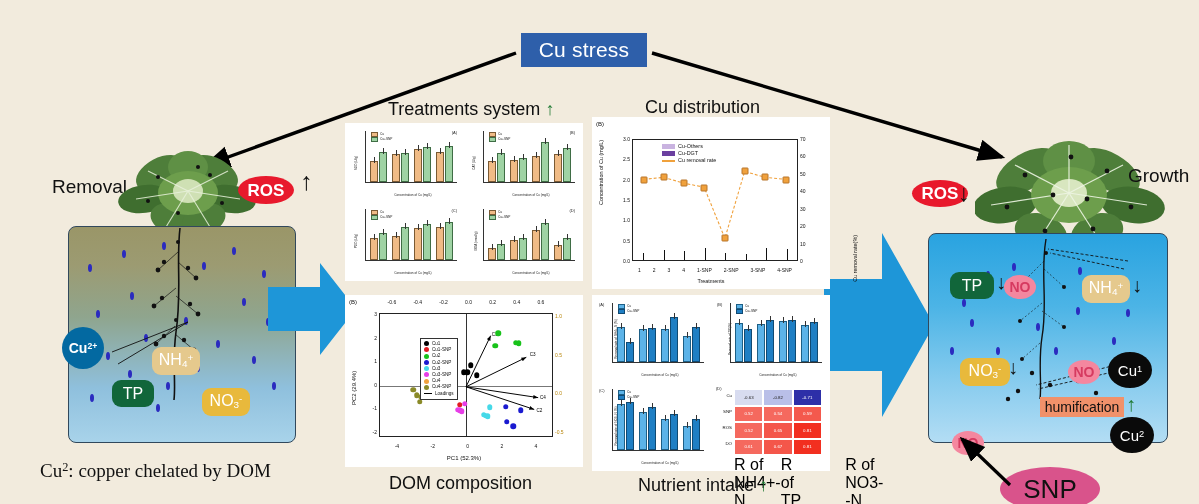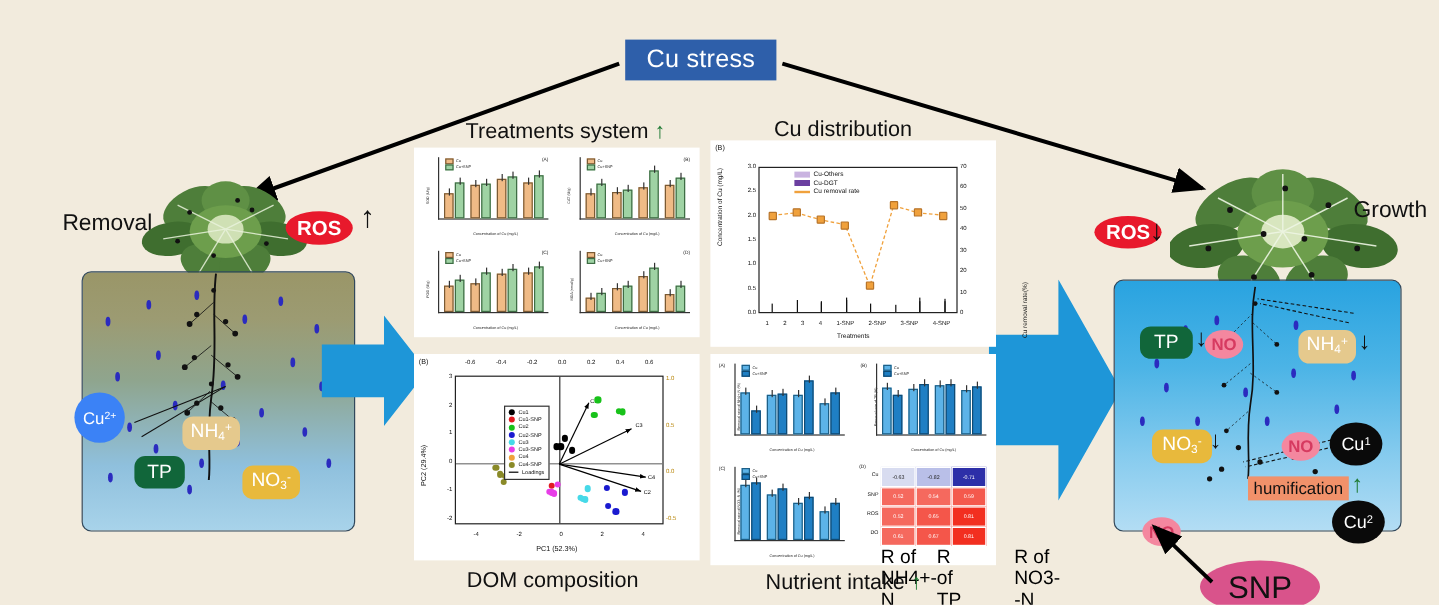--- a/index.html
+++ b/index.html
@@ -38,21 +38,21 @@
   
   .chip{
     display:flex;align-items:center;justify-content:center;
     color:#ffffff;white-space:nowrap;line-height:1;
   }
   .chip sub{font-size:.62em;vertical-align:-.25em;}
   .chip sup{font-size:.62em;vertical-align:.45em;}
   .chip-tp{background:#11663a;border-radius:9px;}
   .chip-nh4{background:#e5c98d;border-radius:9px;color:#ffffff;}
   .chip-no3{background:#e8b93c;border-radius:9px;color:#ffffff;}
-  .chip-cu2plus{background:#3b82f6;border-radius:50%;}
+  .chip-cu2plus{background:#0369a1;border-radius:50%;font-weight:bold;}
   .chip-ros{background:#e8192c;border-radius:50%;color:#ffffff;font-weight:bold;}
   .chip-no{background:#f4879f;border-radius:50%;color:#d63a60;font-weight:bold;}
   .chip-cu-black{background:#0a0a0a;border-radius:50%;color:#ffffff;}
   .chip-snp{background:#d9538b;border-radius:50%;color:#111;}
   .chip-humi{background:#f1916a;color:#111;}
 
   
   .plainlabel{font-size:17px;color:#111;white-space:nowrap;}
 
   
@@ -237,20 +237,23 @@
   </div>
   <div class="abs chip chip-nh4" style="left:152px;top:330px;width:48px;height:28px;font-size:16px;">
     <span>NH<sub>4</sub><sup>+</sup></span>
   </div>
   <div class="abs chip chip-tp" style="left:112px;top:363px;width:42px;height:27px;font-size:16px;">TP</div>
   <div class="abs chip chip-no3" style="left:202px;top:371px;width:48px;height:28px;font-size:16px;">
     <span>NO<sub>3</sub><sup>-</sup></span>
   </div>
 
   <div class="abs" id="note">
+    <div>
+      <span>Cu<sup>2</sup></span><span>: copper chelated by DOM</span>
+    </div>
   </div>
 
   <svg class="abs" style="left:268px;top:246px;width:90px;height:118px;">
     <polygon points="0,24 52,24 52,0 88,46 52,92 52,68 0,68" fill="#1e96d8"></polygon>
   </svg>
   <svg class="abs" style="left:824px;top:216px;width:112px;height:190px;">
     <polygon points="0,46 58,46 58,0 110,92 58,184 58,138 0,138" fill="#1e96d8"></polygon>
   </svg>
 
   <div class="abs caption" style="left:388px;top:82px;">

